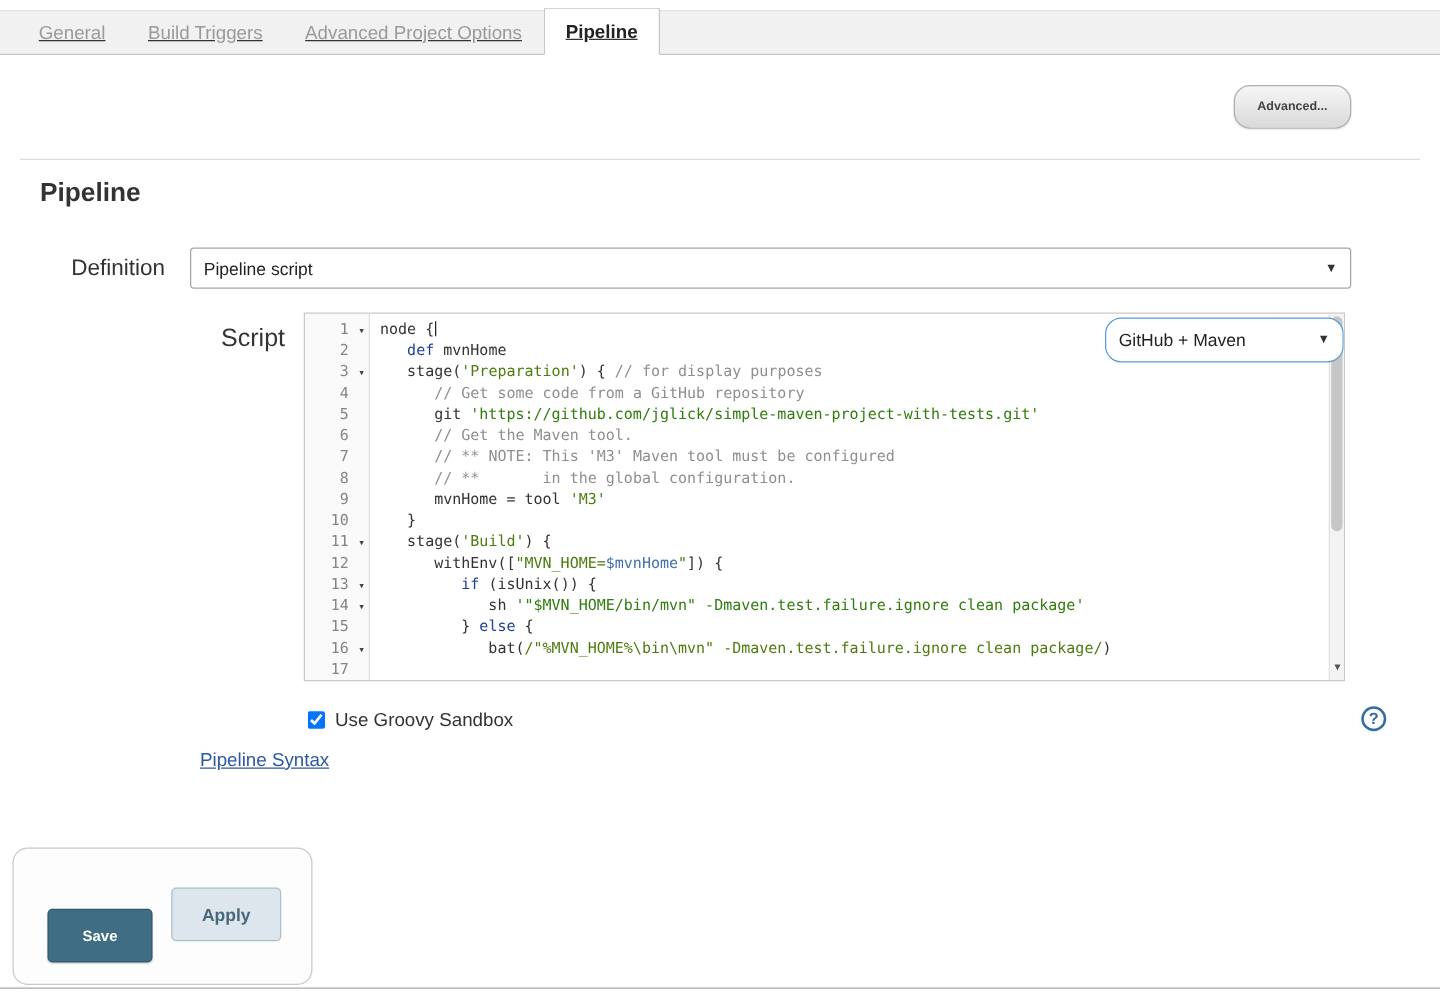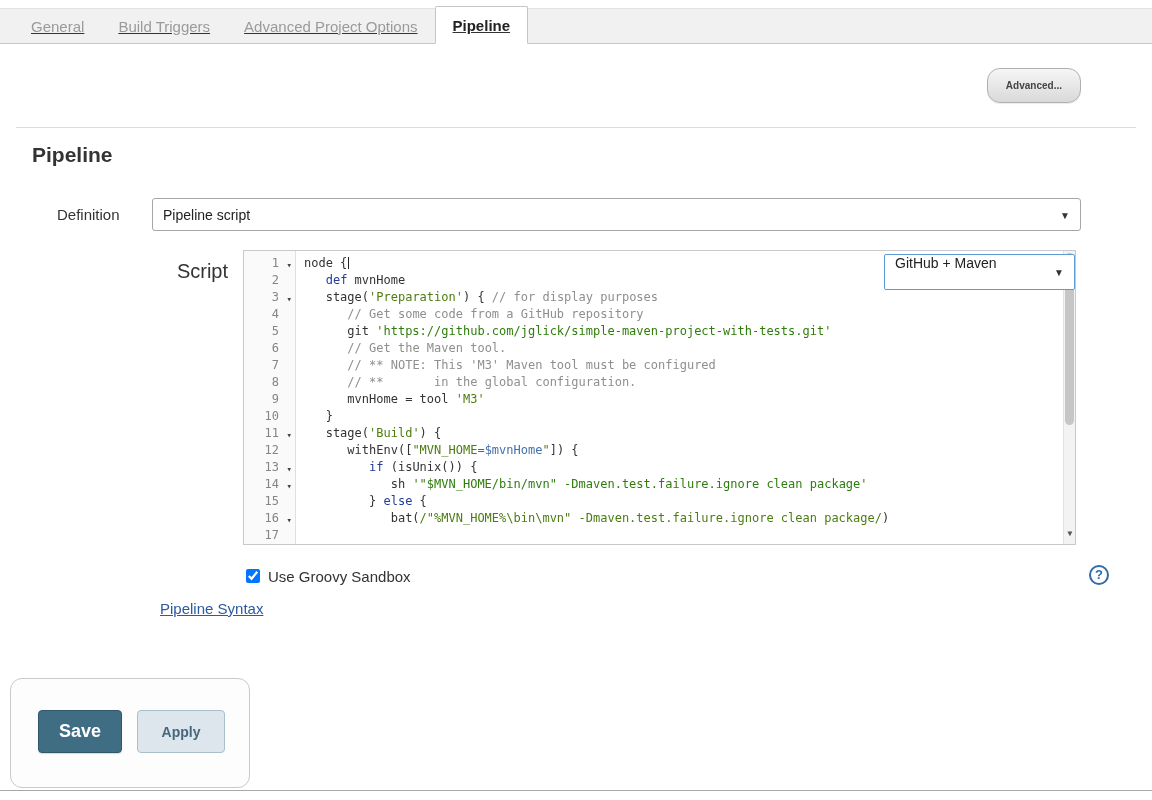--- a/index.html
+++ b/index.html
@@ -58,21 +58,21 @@
   
   .section-title {
     margin: 15px 0 0 32px;
     font-size: 21px; font-weight: bold; color: #333;
     line-height: 24px;
   }
   .definition-row {
     margin: 31px 71px 0 57px;
     display: flex; align-items: center;
   }
-  .field-label { width: 95px; flex: none; font-size: 15px; color: #333; }
+  .field-label { width: 95px; flex: none; font-size: 18px; color: #333; }
   .select-box {
     flex: 1; height: 33px;
     border: 1px solid #a6a6a6; border-radius: 3px;
     background: #fff;
     display: flex; align-items: center;
     padding: 0 30px 0 10px;
     font-size: 14px; color: #222;
     position: relative; cursor: pointer;
     box-sizing: border-box;
   }
@@ -133,22 +133,22 @@
   }
   .varrow {
     position: absolute; bottom: 2px; left: 0; width: 12px;
     text-align: center; font-size: 8px; color: #555; cursor: pointer;
   }
   .sample-select {
     position: absolute; top: 3px; right: 0;
     width: 191px; height: 36px;
     background: #fff;
     border: 1px solid #5b9bd5;
-    border-radius: 2px;
-    display: flex; align-items: flex-start;
+    border-radius: 13px;
+    display: flex; align-items: center;
     padding: 0 28px 0 10px;
     font-family: "Liberation Sans", sans-serif;
     font-size: 14px; color: #222;
     box-sizing: border-box;
     z-index: 5; cursor: pointer;
   }
   .help-icon {
     position: absolute;
     width: 20px; height: 20px;
     border-radius: 50%;
@@ -177,26 +177,26 @@
   
   .bottom-panel {
     position: absolute; left: 10px; top: 678px;
     width: 240px; height: 110px;
     border: 1px solid #c5ccc5;
     border-radius: 12px;
     background: #fcfdfc;
     box-sizing: border-box;
   }
   .save-btn {
-    position: absolute; left: 27px; top: 31px;
+    position: absolute; left: 27px; top: 48px;
     width: 84px; height: 43px;
     background: #3f6e84;
     border: 1px solid #30576a;
     border-radius: 4px;
-    color: #fff; font-weight: bold; font-size: 18px;
+    color: #fff; font-weight: bold; font-size: 12px;
     font-family: "Liberation Sans", sans-serif;
     cursor: pointer;
     box-shadow: 0 1px 1px rgba(0,0,0,0.15);
   }
   .apply-btn {
     position: absolute; left: 126px; top: 31px;
     width: 88px; height: 43px;
     background: #dce6ec;
     border: 1px solid #a9bfcc;
     border-radius: 4px;

